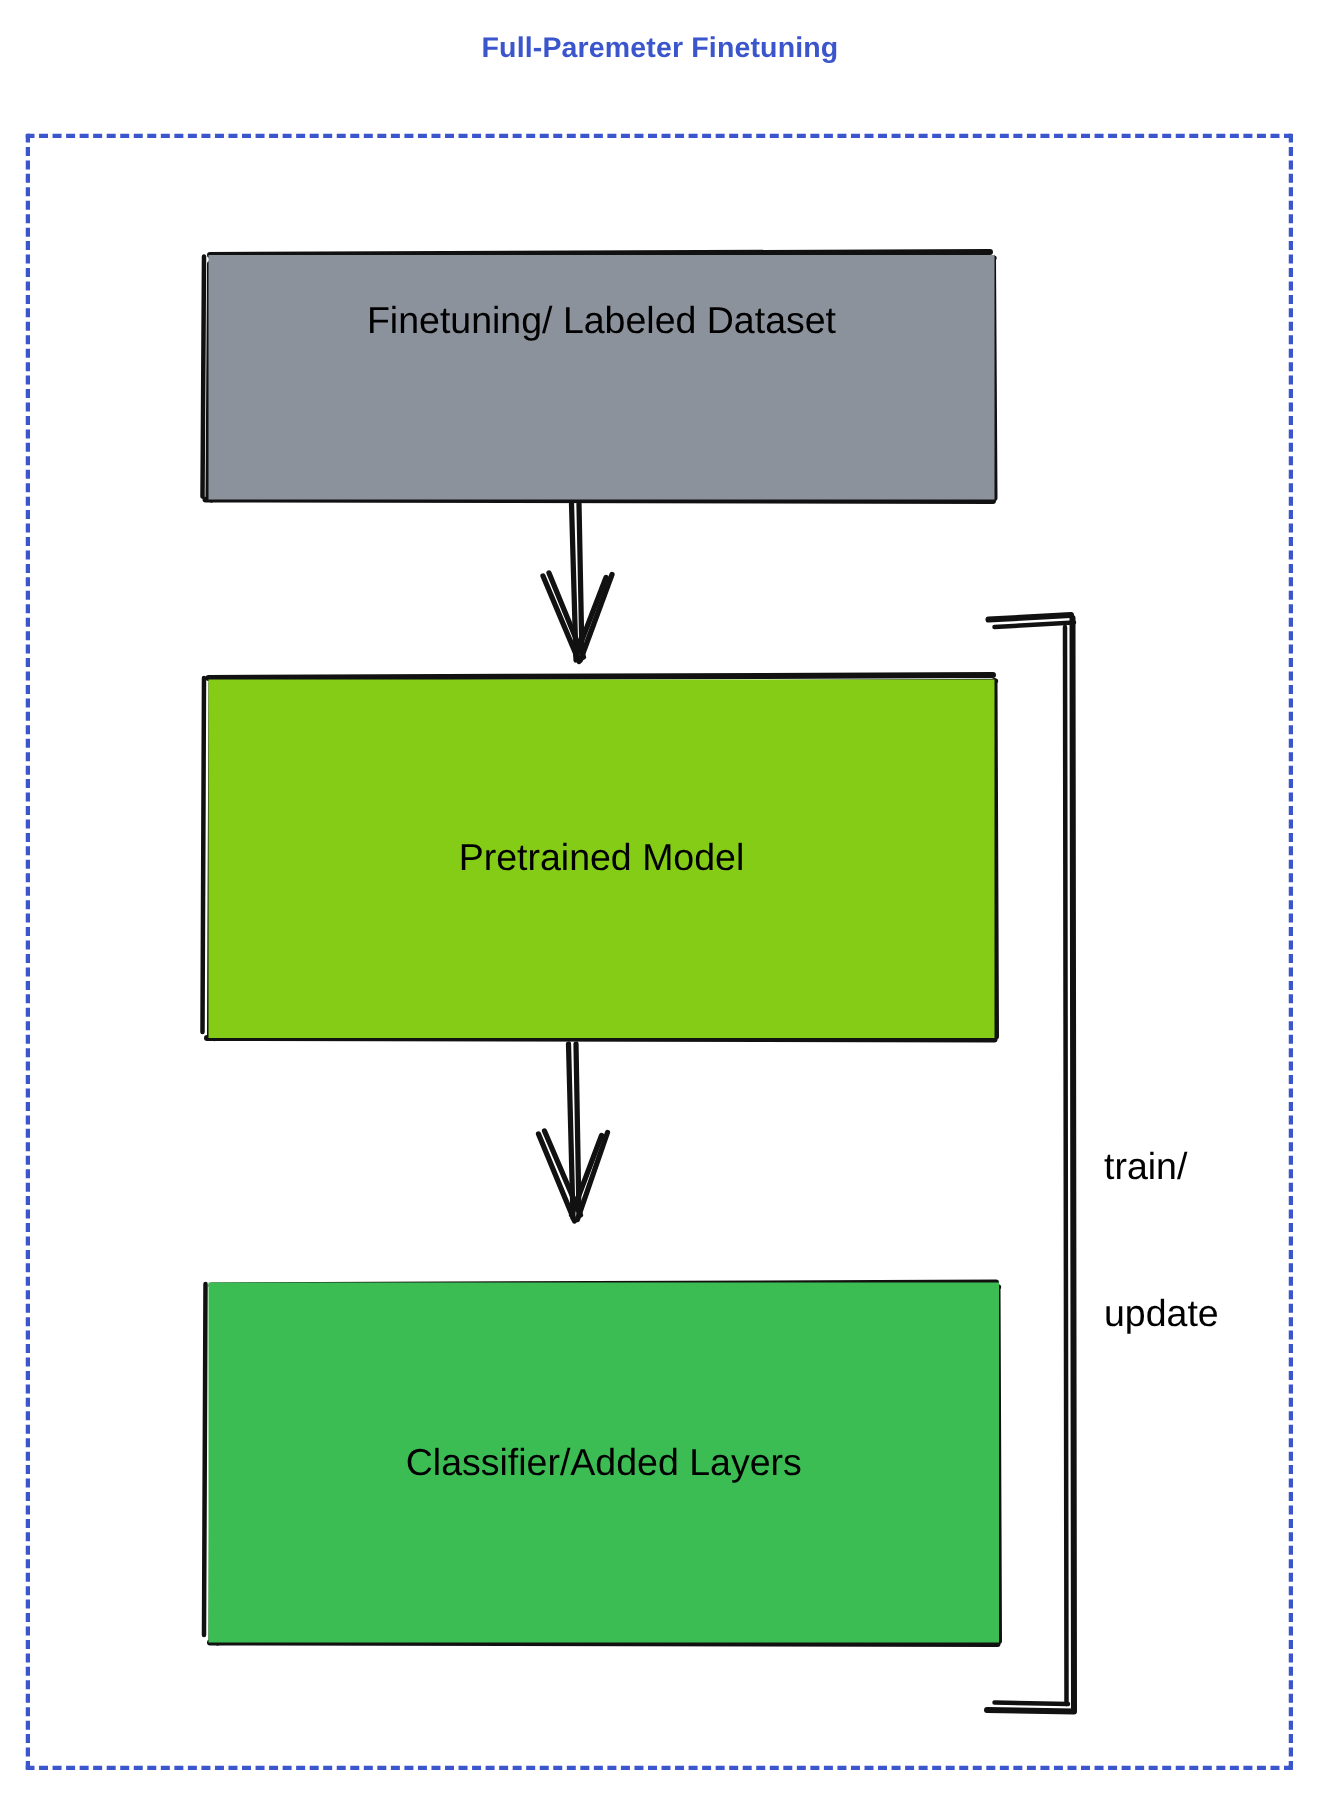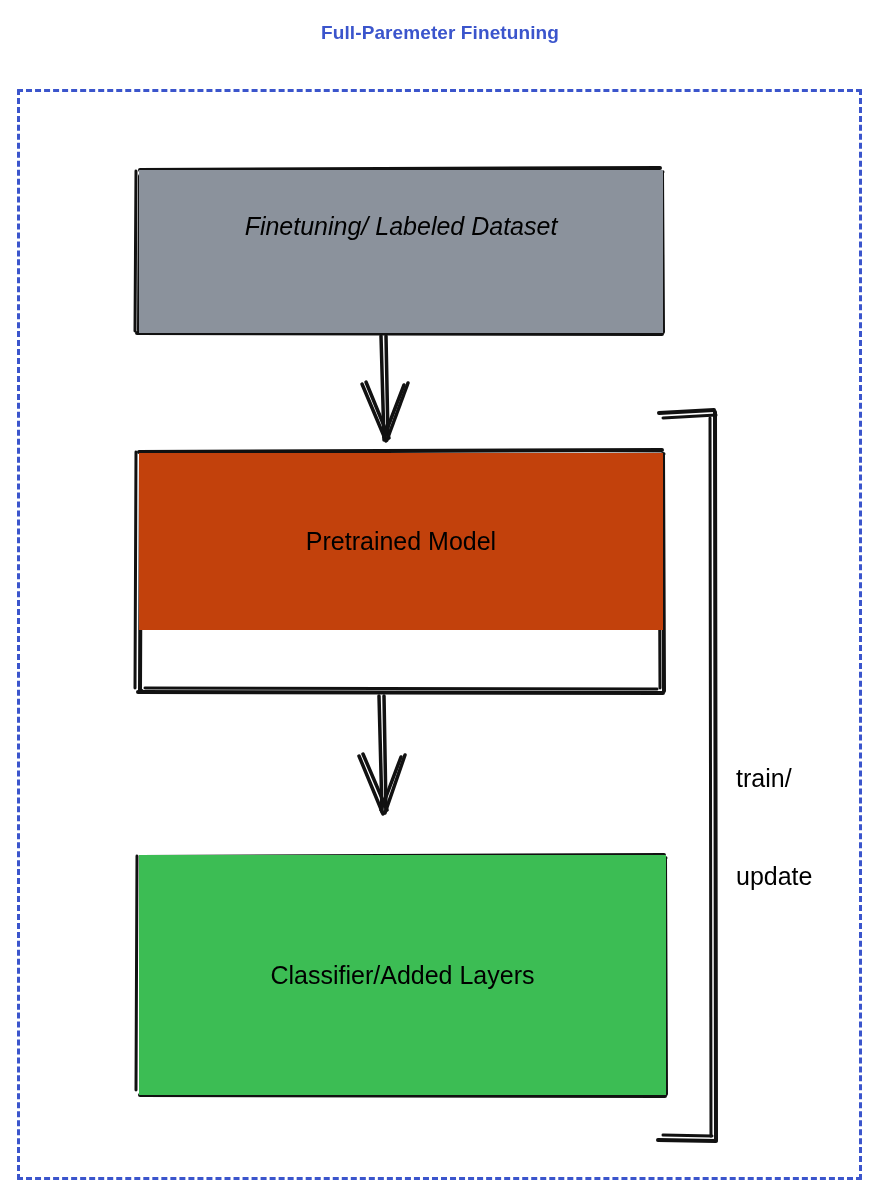--- a/index.html
+++ b/index.html
@@ -75,28 +75,28 @@
   }
 
   #node-dataset {
     left: 139px;
     top: 170px;
     width: 524px;
     height: 163px;
     background: #8b929c;
     align-items: flex-start;
   }
-  #node-dataset .node-label { margin-top: 42px; font-style: italic; }
+  #node-dataset .node-label { margin-top: 30px; }
 
   #node-pretrained {
     left: 139px;
     top: 453px;
     width: 524px;
-    height: 177px;
-    background: #c2410c;
+    height: 239px;
+    background: #84cc16;
     align-items: center;
   }
 
   #node-classifier {
     left: 139px;
     top: 855px;
     width: 527px;
     height: 240px;
     background: #3cbd54;
     align-items: center;

